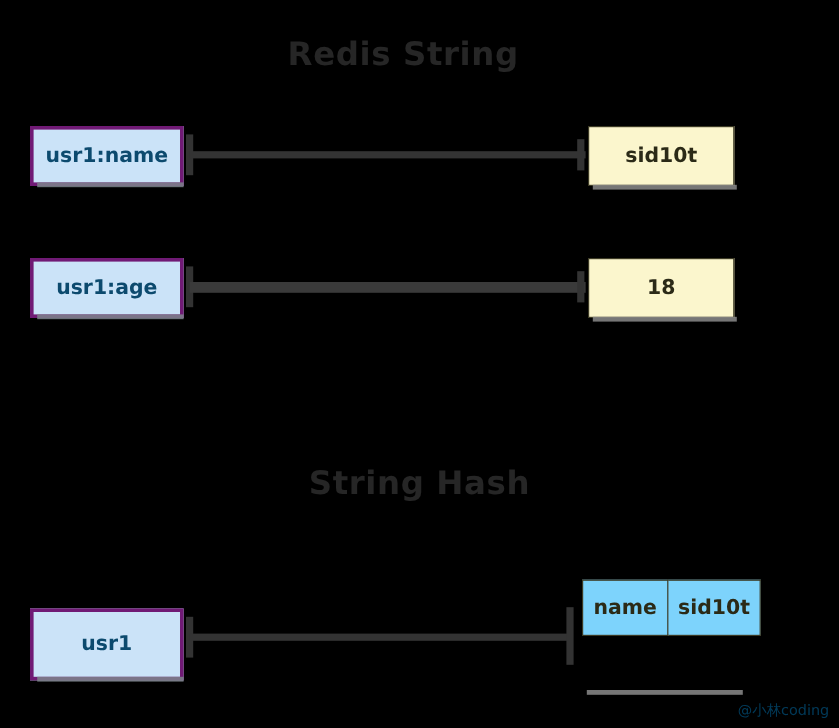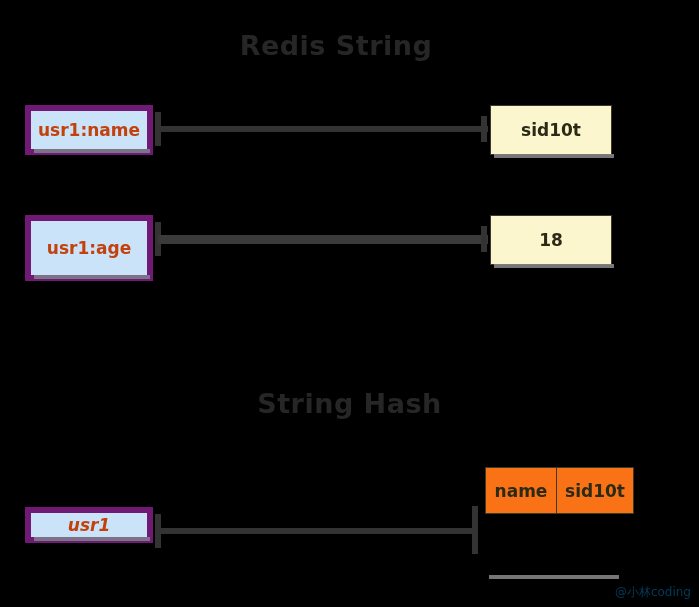--- a/index.html
+++ b/index.html
@@ -43,22 +43,22 @@
     display: flex;
     align-items: center;
     justify-content: center;
     font-size: 17px;
     font-weight: bold;
     color: #1f1f1f;
     white-space: nowrap;
   }
   .node.key {
     background: #cbe3f8;
-    border: 6px solid #701a75;
-    color: #c2410c;
+    border: 3px solid #701a75;
+    color: #0c4a6e;
   }
   .node.val {
     background: #fbf6cd;
     border: 1px solid #3c3a24;
     color: #2b2a17;
   }
   
   .node::after {
     content: "";
     position: absolute;
@@ -67,34 +67,34 @@
     bottom: -4px;
     height: 4px;
     background: #8b8b8b;
     opacity: 0.85;
   }
   .node.key::after { background: #7d858c; }
 
   
   #node-key-name  { left: 25px;  top: 105px; width: 128px; height: 50px; }
   #node-val-name  { left: 490px; top: 105px; width: 122px; height: 50px; }
-  #node-key-age   { left: 25px;  top: 215px; width: 128px; height: 66px; }
+  #node-key-age   { left: 25px;  top: 215px; width: 128px; height: 50px; }
   #node-val-age   { left: 490px; top: 215px; width: 122px; height: 50px; }
 
   
-  #node-key-usr1  { left: 25px;  top: 507px; width: 128px; height: 36px; font-style: italic; }
+  #node-key-usr1  { left: 25px;  top: 507px; width: 128px; height: 60px; }
 
   
   #hash-table {
     position: absolute;
     left: 485px;
-    top: 467px;
+    top: 483px;
     width: 130px;
     border-collapse: collapse;
-    background: #f97316;
+    background: #7dd3fc;
     table-layout: fixed;
   }
   #hash-table td {
     border: 1px solid #3c3a24;
     height: 45px;
     text-align: center;
     font-size: 17px;
     font-weight: bold;
     color: #2b2a17;
     padding: 0 4px;

